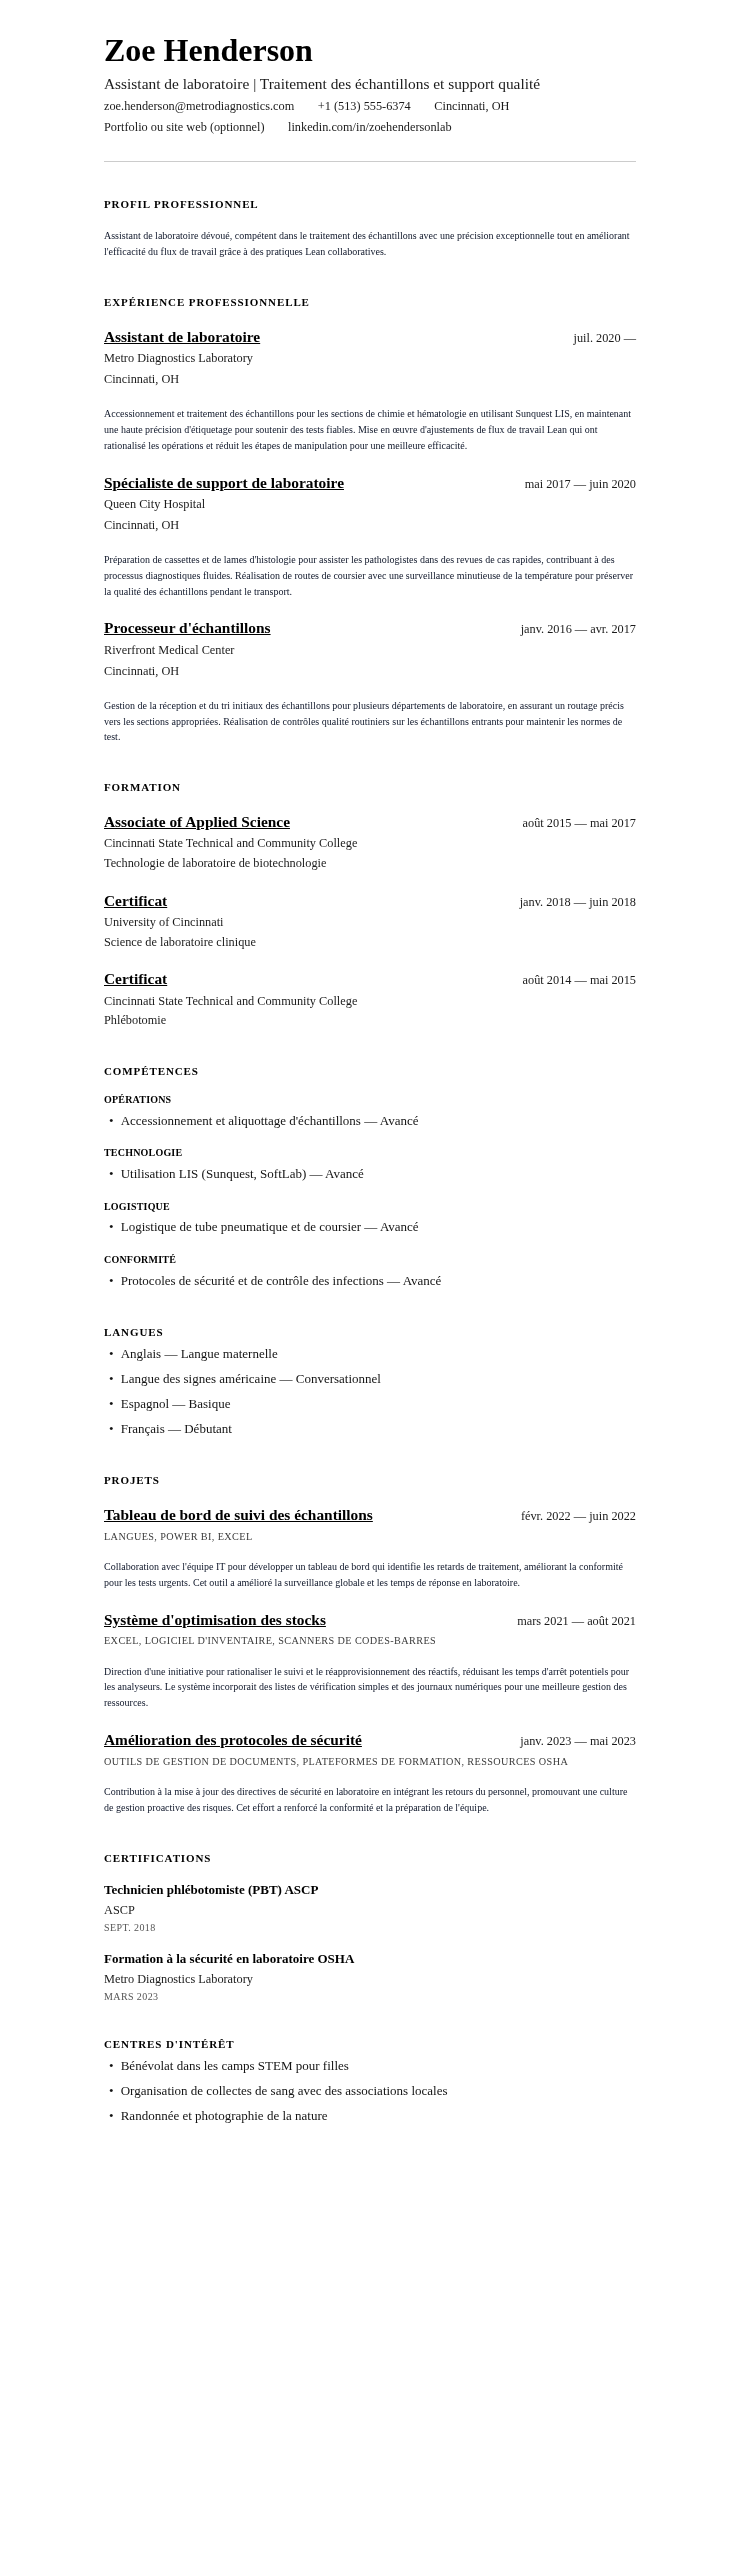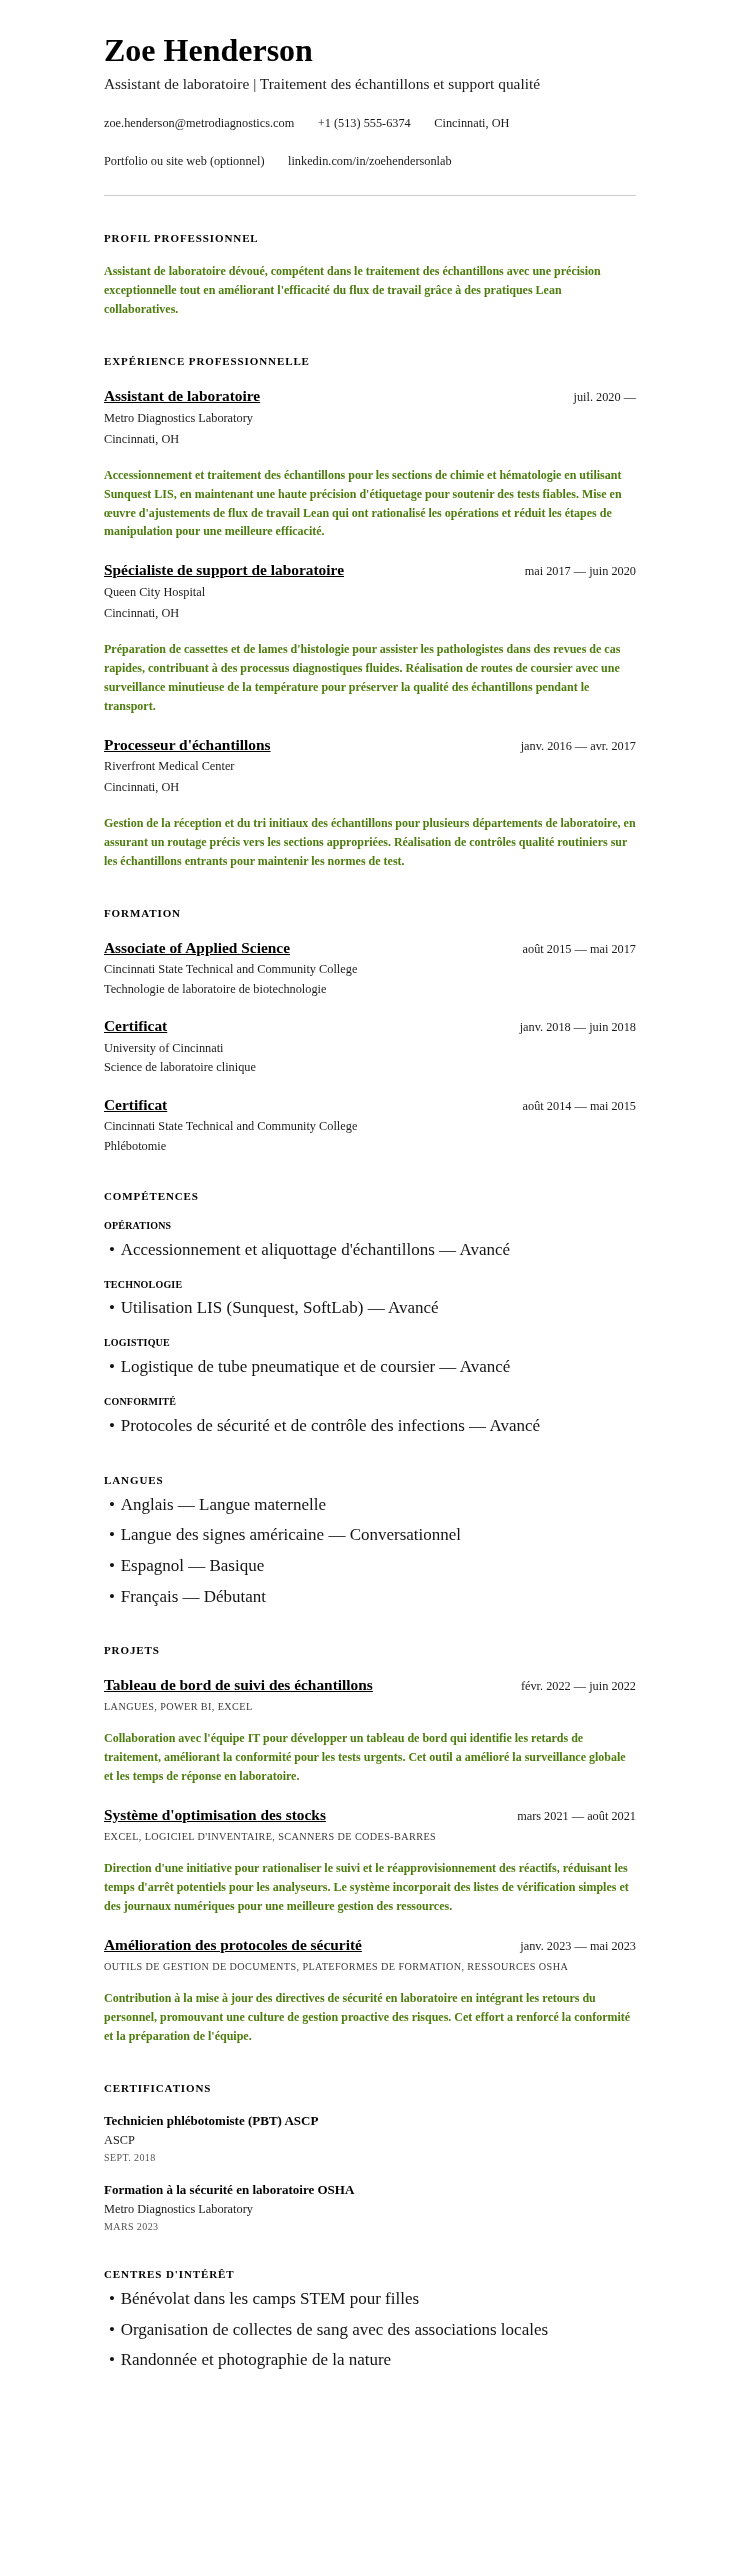--- a/index.html
+++ b/index.html
@@ -14,47 +14,47 @@
     min-height:2576px;
     margin:0 auto;
     padding:32px 39px 62px;
     background:#ffffff;
   }
   .name { font-size:32px; font-weight:700; line-height:1.15; color:#000; }
   .headline { font-size:15.4px; margin-top:6.2px; color:#1b1b1b; }
   .contact-row {
     display:flex; flex-wrap:wrap;
     column-gap:23.5px; row-gap:3.7px;
-    margin-top:23px; font-size:12.3px; color:#1b1b1b;
+    margin-top:6px; font-size:12.3px; color:#1b1b1b;
   }
   .divider { border:0; border-top:0.9px solid #cccccc; margin:26px 0 0; }
 
   .section { margin-top:36px; }
   .section-heading {
     font-size:11px; font-weight:700; letter-spacing:0.9px; color:#000;
   }
   .profile-text { margin-top:16px; }
 
   .entry { margin-top:20px; }
   .entry-head {
     display:flex; justify-content:space-between; align-items:baseline; gap:15px;
   }
   .entry-title { font-size:15.4px; font-weight:700; color:#000;text-decoration:underline; }
   .entry-date { font-size:12.3px; white-space:nowrap; color:#1b1b1b; }
   .entry-sub { font-size:12.3px; margin-top:4.3px; color:#1b1b1b; line-height:1.35; }
-  .entry-desc { font-size:12px; line-height:1.58; margin-top:18.5px; color:#4d7c0f;font-weight:bold; }
+  .entry-desc { font-size:10px; line-height:1.58; margin-top:18.5px; color:#0f172a; }
   .edu-field { margin-top:3.1px; }
 
   .skill-group { margin-top:17.3px; }
   .skill-name { font-size:10px; font-weight:700; letter-spacing:0.2px; color:#000; }
 
   ul.plain { list-style:none; margin-top:5px; }
   ul.plain li {
     position:relative; padding-left:16.7px;
-    font-size:17px; line-height:1.4; margin-top:6.8px; color:#141414;
+    font-size:13px; line-height:1.4; margin-top:6.8px; color:#141414;
   }
   ul.plain li::before { content:"•"; position:absolute; left:5px; top:0; }
 
   .tools { font-size:10.2px; letter-spacing:0.4px; color:#3a3a3a; margin-top:6.8px; }
   .project-desc { margin-top:17.3px; }
 
   .cert { margin-top:18.5px; }
   .cert-title { font-size:13px; font-weight:700; color:#000; }
   .cert-issuer { font-size:12.3px; margin-top:4.3px; color:#1b1b1b; }
   .cert-date { font-size:10px; letter-spacing:0.4px; color:#555555; margin-top:4.3px; }

